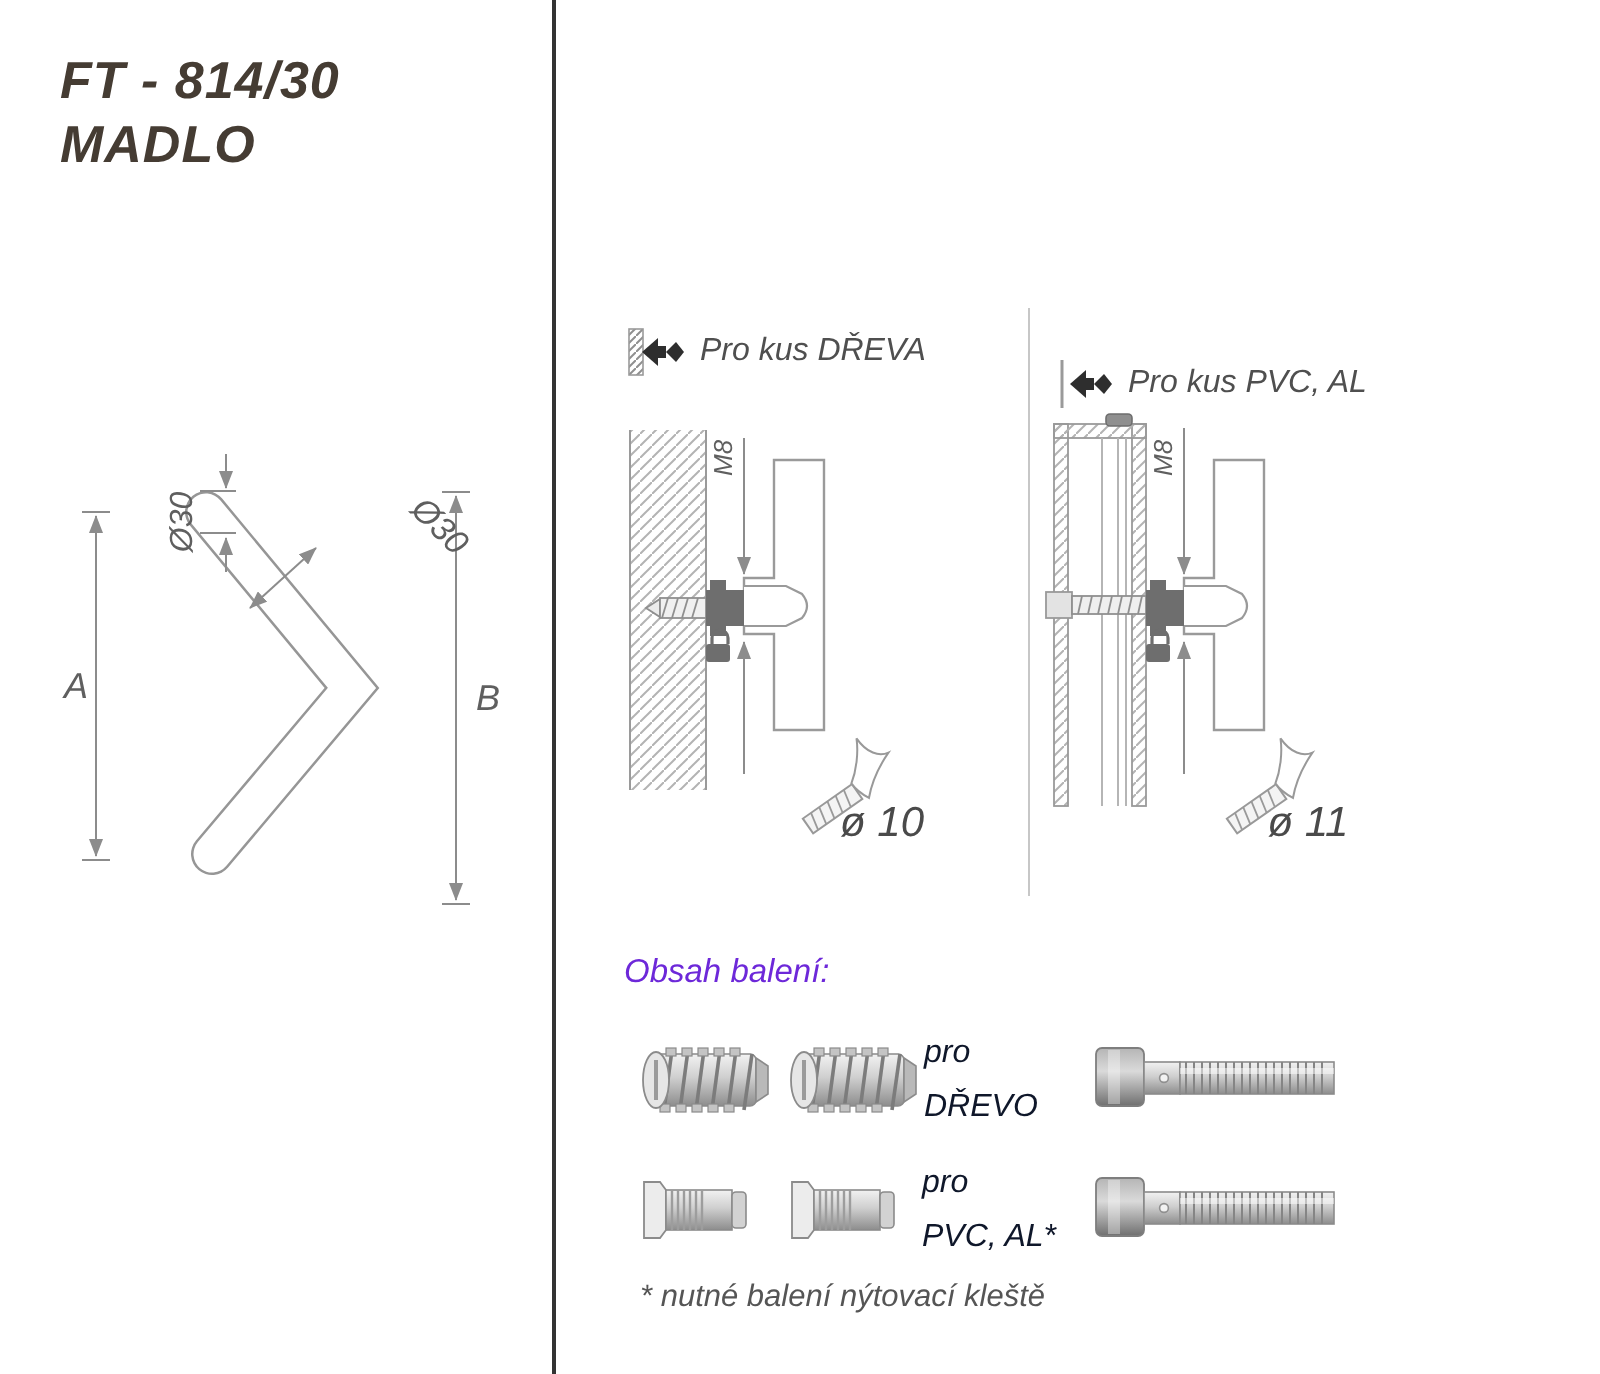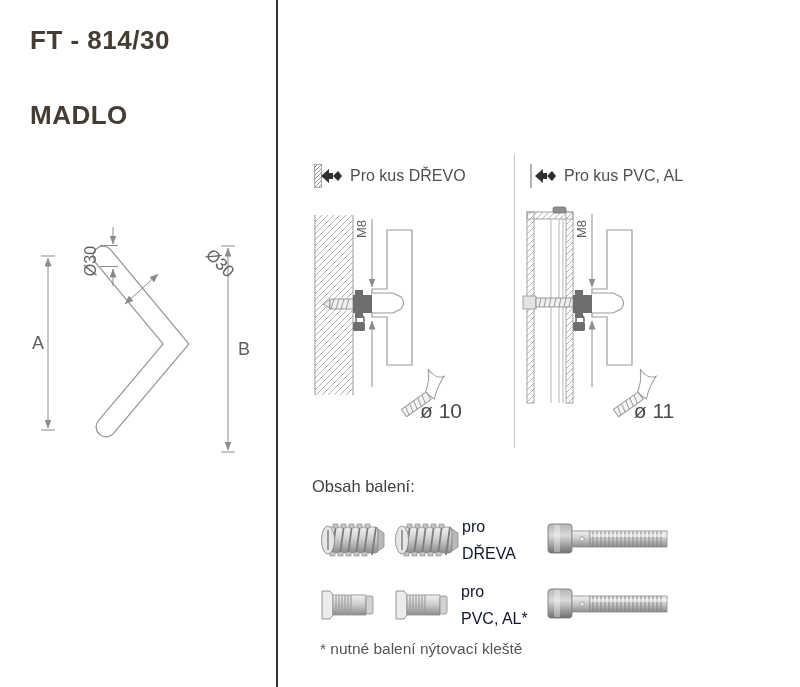--- a/index.html
+++ b/index.html
@@ -1,34 +1,34 @@
 <!DOCTYPE html>
 <html><head>
 <meta charset="utf-8">
 <style>
   * { margin:0; padding:0; box-sizing:border-box; }
   html,body { background:#fff; }
   body { font-family:"Liberation Sans", sans-serif; }
   .page {
     position:relative; width:800px; height:687px; background:#ffffff;
-    overflow:hidden; color:#575757;
+    overflow:hidden; color:#575757;font-style:italic;
   }
   .abs { position:absolute; }
   .title {
     font-weight:800; font-size:26px; letter-spacing:0.5px; color:#453c33;
     line-height:32px;
   }
   .hdr {
     font-weight:700; font-size:15.5px; letter-spacing:0.2px; color:#3d3833;
   }
   .desc { font-size:15.5px; color:#585858; line-height:26px; width:430px; }
   .divider-main { width:2px; background:#333333; }
   .divider-light { width:1px; background:#c7c7c7; }
   .mount-label { display:flex; align-items:center; gap:8px; font-size:16px; color:#4f4f4f; }
-  .pkg-heading { font-size:16.5px; color:#404040;text-align:right; }
+  .pkg-heading { font-size:16.5px; color:#6d28d9;text-align:right; }
   .pkg-label { font-size:16px; color:#0f172a; line-height:27px; }
   .footnote { font-size:15.5px; color:#555555; }
   svg { display:block; }
   text { font-family:"Liberation Sans", sans-serif; }
 </style>
 </head>
 <body>
 
 <div class="page">
 
@@ -50,21 +50,21 @@
       </linearGradient>
       <linearGradient id="gh" x1="0" y1="0" x2="0" y2="1">
         <stop offset="0" stop-color="#b5b5b5"></stop>
         <stop offset="0.4" stop-color="#dadada"></stop>
         <stop offset="1" stop-color="#6f6f6f"></stop>
       </linearGradient>
     </defs>
   </svg>
 
   <div class="abs title" style="left:30px; top:24px;">FT - 814/30</div>
-  <div class="abs title" style="left:30px; top:56px;margin-top:43px;">MADLO</div>
+  <div class="abs title" style="left:30px; top:56px;">MADLO</div>
 
   <svg class="abs" style="left:30px; top:215px;" width="240" height="250" viewBox="0 0 240 250">
 
     <line x1="11" y1="41" x2="25" y2="41" stroke="#8c8c8c" stroke-width="1"></line>
     <line x1="11" y1="215" x2="25" y2="215" stroke="#8c8c8c" stroke-width="1"></line>
     <line x1="18" y1="43" x2="18" y2="213" stroke="#8c8c8c" stroke-width="1" marker-start="url(#arr)" marker-end="url(#arr)"></line>
     <text x="2" y="134" font-size="18" fill="#5f5f5f">A</text>
 
     <line x1="191" y1="31" x2="205" y2="31" stroke="#8c8c8c" stroke-width="1"></line>
     <line x1="191" y1="237" x2="205" y2="237" stroke="#8c8c8c" stroke-width="1"></line>
@@ -88,23 +88,23 @@
 
 
   <div class="abs mount-label" style="left:314px; top:164px;">
     <svg width="28" height="24" viewBox="0 0 28 24">
       <rect x="0.5" y="0.5" width="7" height="23" fill="url(#hatchS)" stroke="#9a9a9a" stroke-width="0.8"></rect>
       <polygon points="7,12 15,5 15,19" fill="#2e2e2e"></polygon>
       <rect x="15" y="9" width="4" height="6" fill="#2e2e2e"></rect>
       <polygon points="19,12 24,7 24,17" fill="#2e2e2e"></polygon>
       <polygon points="24,7 28,12 24,17" fill="#2e2e2e"></polygon>
     </svg>
-    <span>Pro kus DŘEVO</span>
+    <span>Pro kus DŘEVA</span>
   </div>
-  <div class="abs mount-label" style="left:528px; top:164px;">
+  <div class="abs mount-label" style="left:528px; top:180px;">
     <svg width="28" height="24" viewBox="0 0 28 24">
       <line x1="3" y1="0" x2="3" y2="24" stroke="#9a9a9a" stroke-width="1.5"></line>
       <polygon points="7,12 15,5 15,19" fill="#2e2e2e"></polygon>
       <rect x="15" y="9" width="4" height="6" fill="#2e2e2e"></rect>
       <polygon points="19,12 24,7 24,17" fill="#2e2e2e"></polygon>
       <polygon points="24,7 28,12 24,17" fill="#2e2e2e"></polygon>
     </svg>
     <span>Pro kus PVC, AL</span>
   </div>
 
@@ -251,21 +251,21 @@
       <rect x="28" y="33" width="5" height="4"></rect>
         <rect x="36" y="33" width="5" height="4"></rect>
       <rect x="44" y="33" width="5" height="4"></rect>
     </g>
     <ellipse cx="10" cy="21" rx="6.5" ry="14" fill="#e6e6e6" stroke="#8b8b8b" stroke-width="0.9"></ellipse>
     <line x1="10" y1="11" x2="10" y2="31" stroke="#9b9b9b" stroke-width="2"></line>
     <polygon points="60,10 66,14 66,28 60,32" fill="#b9b9b9" stroke="#8b8b8b" stroke-width="0.8"></polygon>
   </svg>
   <div class="abs pkg-label" style="left:462px; top:513px;">
     <div>pro</div>
-    <div>DŘEVA</div>
+    <div>DŘEVO</div>
   </div>
   <svg class="abs" style="left:546px; top:521px;" width="125" height="36" viewBox="0 0 125 36">
     <rect x="2" y="3" width="24" height="29" rx="3" fill="url(#gh)" stroke="#7e7e7e" stroke-width="0.9"></rect>
     <rect x="8" y="4" width="6" height="27" fill="#ffffff" opacity="0.35"></rect>
     <rect x="26" y="10" width="18" height="16" fill="url(#gm)" stroke="#8b8b8b" stroke-width="0.8"></rect>
     <circle cx="36" cy="18" r="2.2" fill="#f2f2f2" stroke="#909090" stroke-width="0.8"></circle>
     <rect x="44" y="10" width="77" height="16" fill="url(#gm)" stroke="#8b8b8b" stroke-width="0.8"></rect>
     <g stroke="#858585" stroke-width="1">
       <line x1="47" y1="10" x2="47" y2="26"></line>
         <line x1="51" y1="10" x2="51" y2="26"></line>

